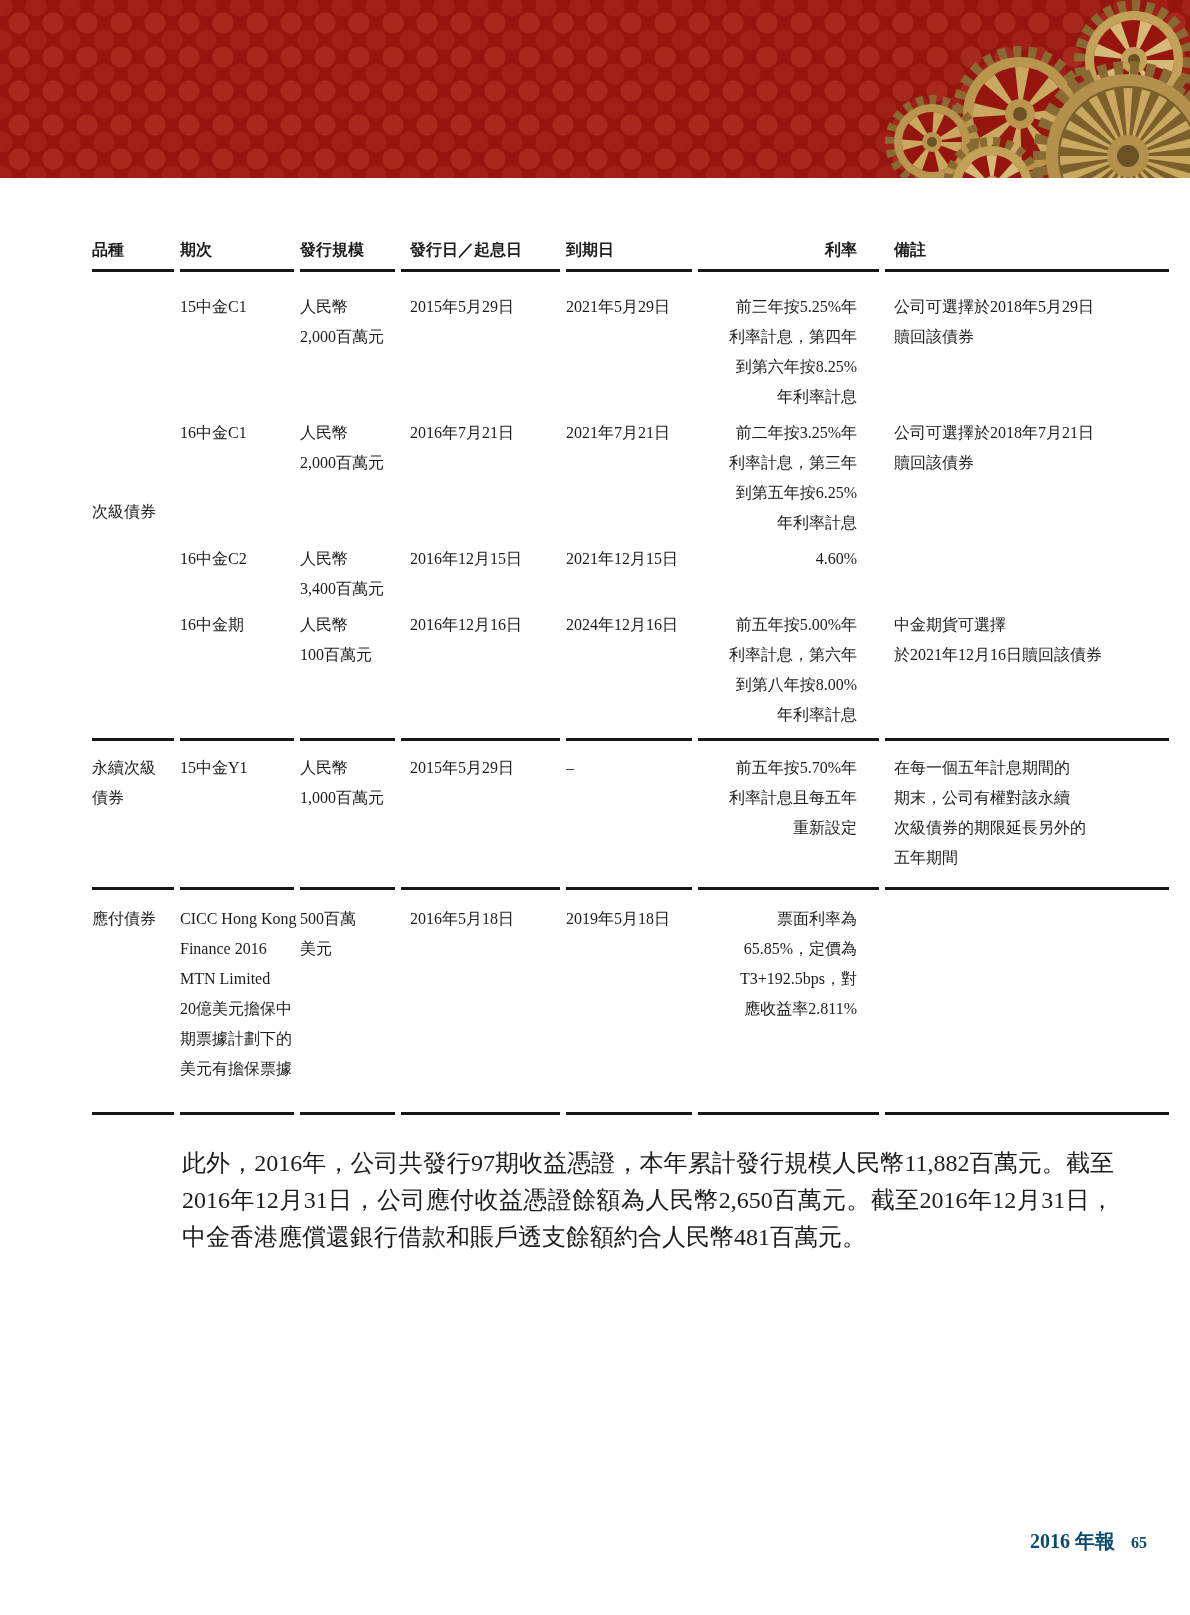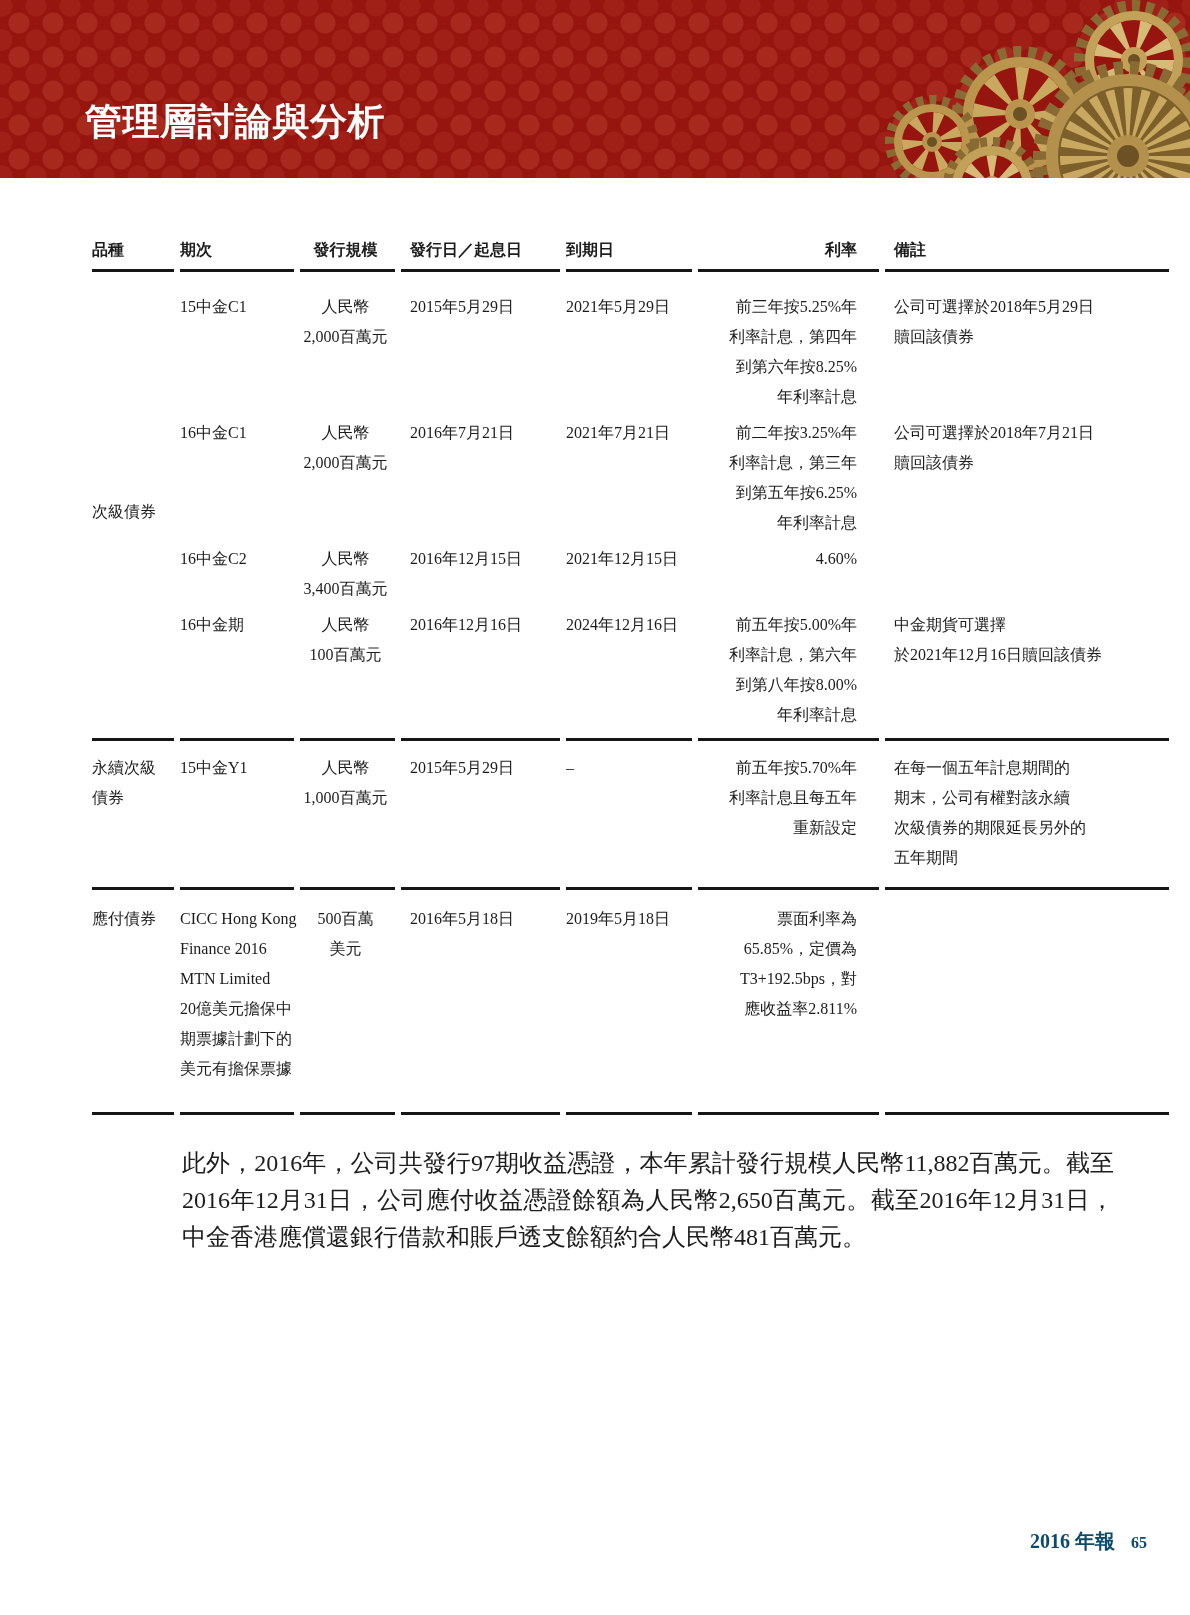--- a/index.html
+++ b/index.html
@@ -34,21 +34,21 @@
     font-size:16px;
   }
   th,td{padding:0;font-weight:normal;}
   thead th{
     font-weight:bold;text-align:left;vertical-align:bottom;
     line-height:20px;padding-bottom:9px;
     border-bottom:3px solid #161616;
   }
   th.c0{width:82px}  th.c1{width:114px} th.c2{width:91px}
   th.c3{width:150px} th.c4{width:126px} th.c5{width:159px} th.c6{width:275px}
-  .c2{text-align:center;padding-right:4px}
+  .c2{text-align:left;padding-right:4px}
   .c5{text-align:right;padding-right:22px}
   .c3,.c6{padding-left:9px}
   td{vertical-align:top;padding-bottom:6px;}
   td.vmid{vertical-align:middle;}
   .ln{line-height:30px;min-height:30px;white-space:nowrap;}
   .sec0 tr:first-child td{padding-top:20px}
   .sec0 tr.sec-last td{padding-bottom:8px}
   .sec1 tr:first-child td{padding-top:12px}
   .sec1 tr.sec-last td{padding-bottom:14px}
   .sec2 tr:first-child td{padding-top:14px}
@@ -65,21 +65,20 @@
     position:absolute;top:1528px;right:43px;white-space:nowrap;
     color:#0c4a6e;
   }
   .footer .rpt{font-size:20px;font-weight:bold;}
   .footer .pg{font-size:16px;font-weight:bold;margin-left:16px;}
 </style>
 </head>
 <body>
 
 <div class="banner">
-  <h1>管理層討論與分析</h1>
   <svg class="gears" width="320" height="178" viewBox="0 0 320 178" aria-hidden="true">
 
     <g transform="translate(150,114)">
       <circle r="62" fill="none" stroke="#8a6a33" stroke-width="12" stroke-dasharray="8 7"></circle>
       <circle r="57" fill="#b9954e"></circle>
       <circle r="47" fill="#97150f"></circle>
       <circle r="30" fill="none" stroke="#c9a85f" stroke-width="34" stroke-dasharray="9 14"></circle>
       <circle r="15" fill="#b9954e"></circle>
       <circle r="7" fill="#6b5124"></circle>
     </g>

